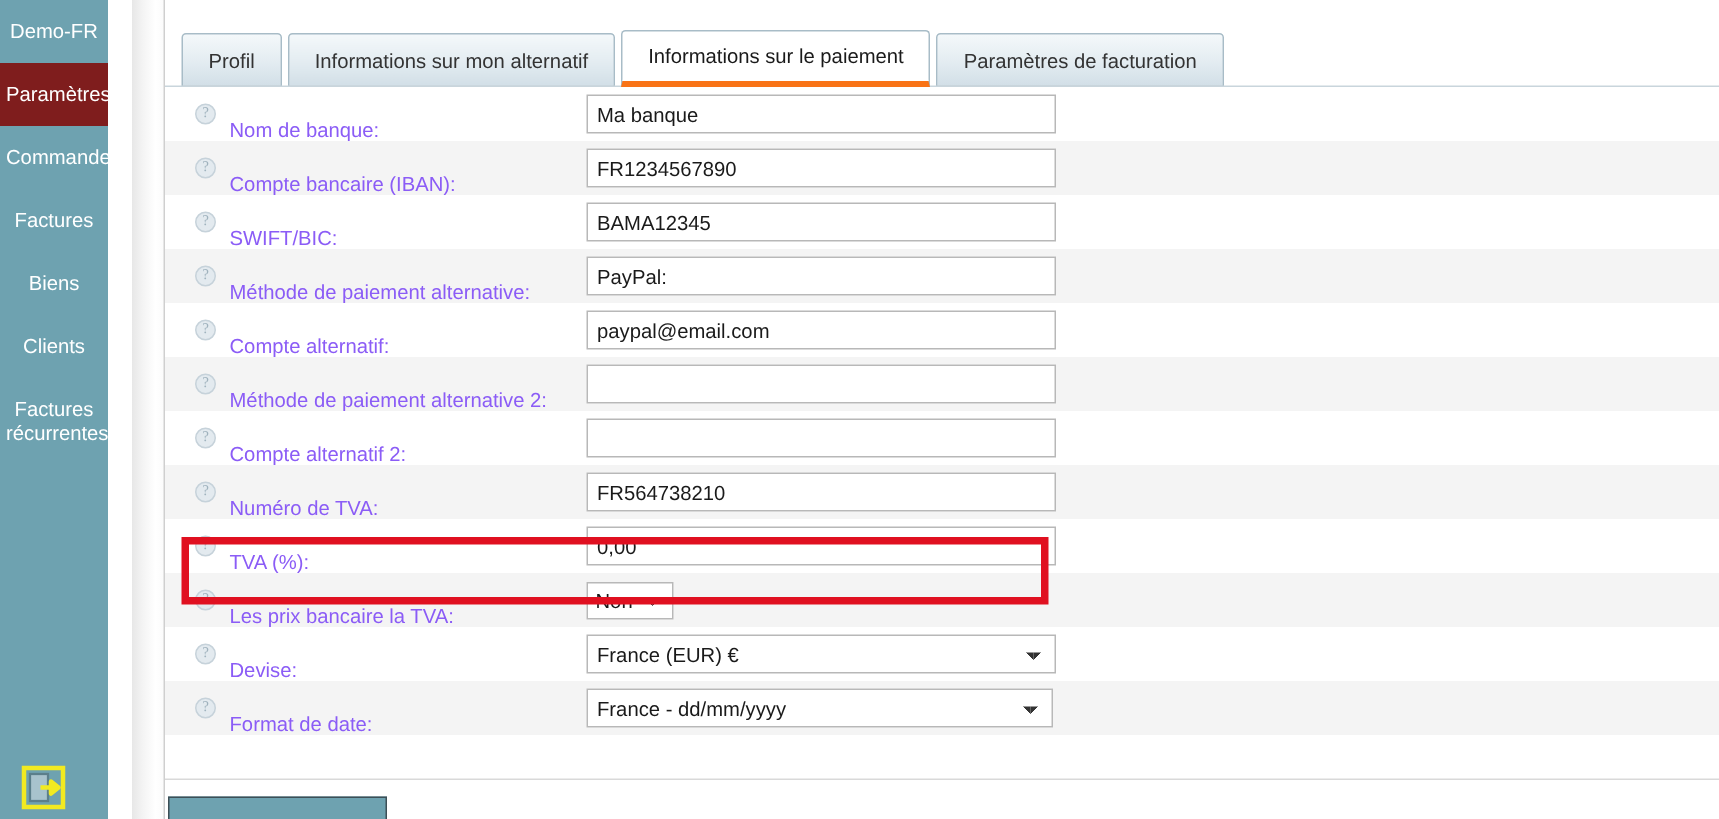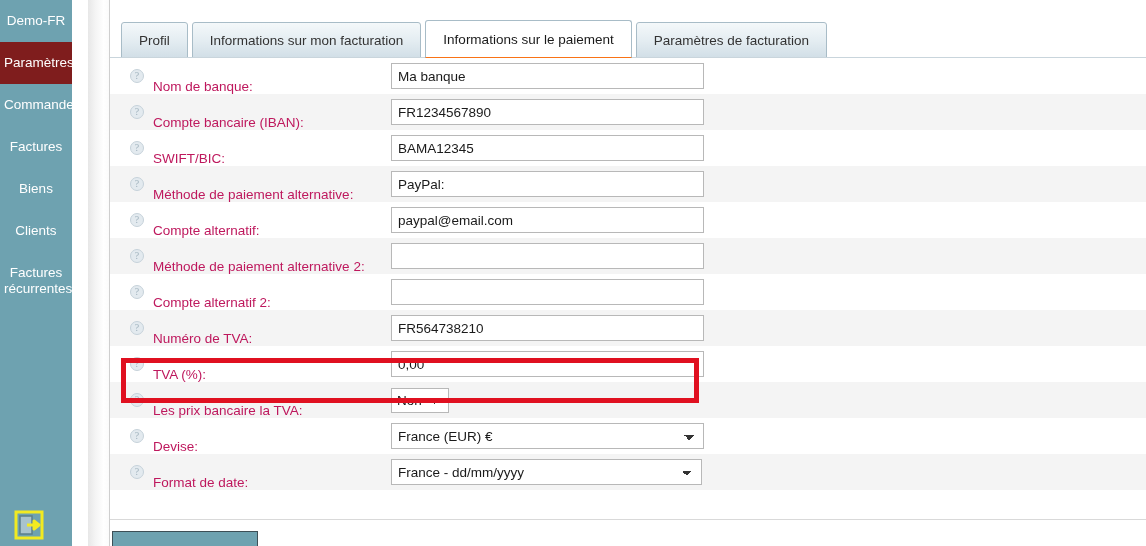--- a/index.html
+++ b/index.html
@@ -64,21 +64,21 @@
     border: 1px solid #a8bcc7;
     border-bottom: 1px solid #a8bcc7;
     border-radius: 3px 3px 0 0;
     white-space: nowrap;
     cursor: pointer;
     position: relative;
     margin-top: 48px;
   }
   .tab.active {
     background: #ffffff;
-    border-bottom: 1px solid #f97316;
+    border-bottom: 4px solid #f97316;
     color: #1a1a1a;
     height: 38px;
     z-index: 3;
   }
   
   #tabline {
     position: absolute; left: 110px; top: 57px;
     width: 1036px; height: 1px;
     background: #c9d5dc;
     z-index: 1;
@@ -111,21 +111,21 @@
     line-height: 12px;
     text-align: center;
     font-family: "Liberation Serif", serif;
     user-select: none;
   }
   .lbl {
     margin-left: 9px;
     width: 238px;
     flex: 0 0 238px;
     font-size: 13.5px;
-    color: #be185d;
+    color: #8b5cf6;
     white-space: nowrap;
     margin-top: 20px;
   }
 
   .fld {
     height: 26px;
     border: 1px solid #b8b8b8;
     background: #ffffff;
     font-family: "Liberation Sans", sans-serif;
     font-size: 13.5px;
@@ -213,21 +213,21 @@
   </nav>
 
   <div id="gutter"></div>
 
   <div id="tabbar">
     <div id="tabstrip">
       <div class="tab">
         <span>Profil</span>
       </div>
       <div class="tab">
-        <span>Informations sur mon facturation</span>
+        <span>Informations sur mon alternatif</span>
       </div>
       <div class="tab active">
         <span>Informations sur le paiement</span>
       </div>
       <div class="tab">
         <span>Paramètres de facturation</span>
       </div>
     </div>
   </div>
   <div id="tabline"></div>

